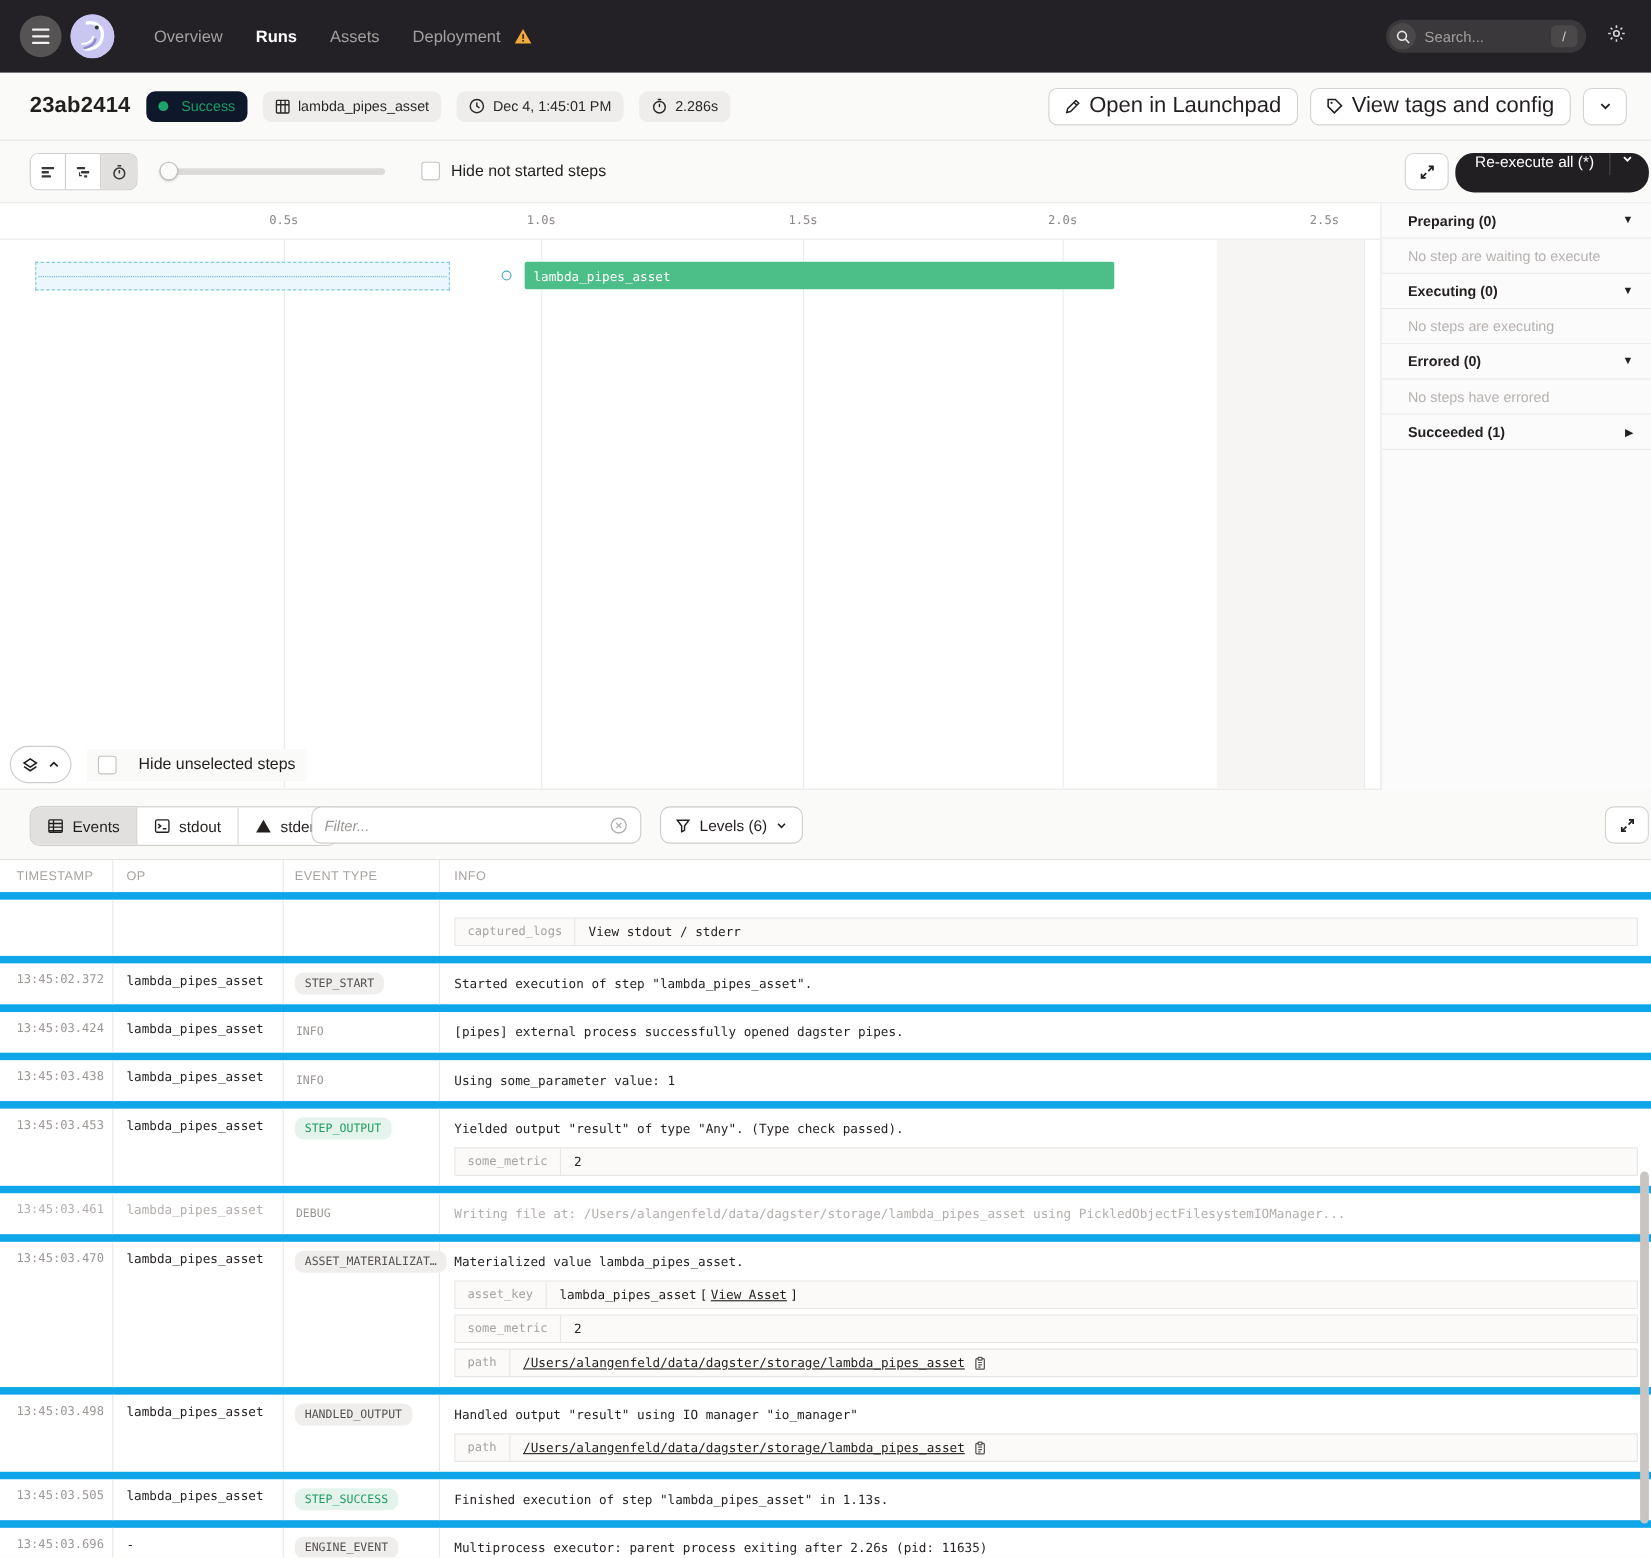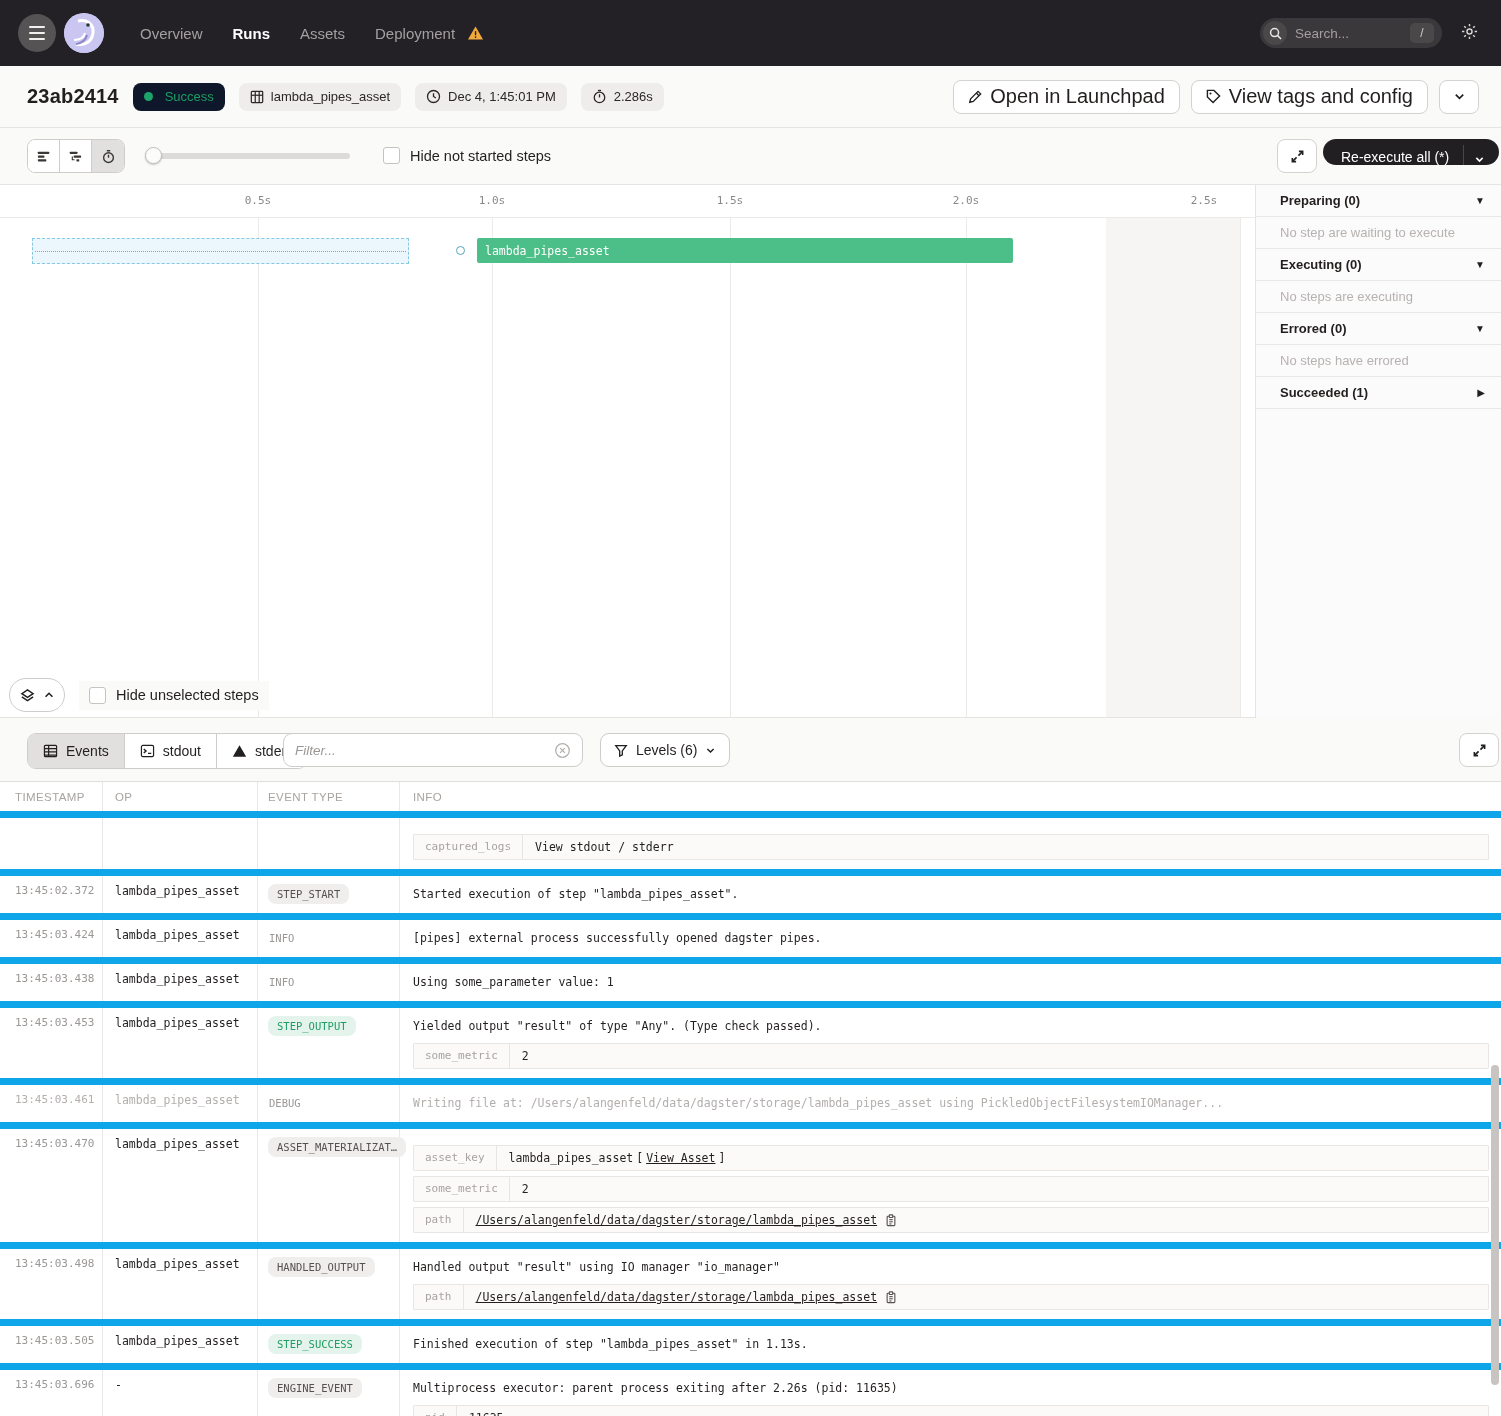--- a/index.html
+++ b/index.html
@@ -41,42 +41,42 @@
   .seg { position:absolute; left:27px; top:11px; display:flex; border:1px solid #CFCCCA; border-radius:8px; overflow:hidden; background:#fff; }
   .seg .sbtn { width:32px; height:32px; display:flex; align-items:center; justify-content:center; border-right:1px solid #CFCCCA; cursor:pointer; color:#3A3735; background:#fff; }
   .seg .sbtn:last-child { border-right:none; }
   .seg .sbtn.sel { background:#E2E0DF; }
   .slider { position:absolute; left:145px; top:25px; width:205px; height:6px; background:#DDDBD9; border-radius:3px; cursor:pointer; }
   .slider .knob { position:absolute; left:0px; top:-6px; width:17px; height:17px; background:#FCFCFB; border:1px solid #C2BFBD; border-radius:50%; box-shadow:0 1px 2px rgba(0,0,0,.2); }
   .cb { width:17px; height:17px; border:1.5px solid #C6C3C1; border-radius:3px; background:#fff; display:inline-block; cursor:pointer; flex:0 0 auto; }
   .hidens { position:absolute; left:383px; top:19px; display:flex; align-items:center; gap:10px; }
   .hidens .lbl { font-size:14.5px; color:#221F1E; }
   .g-expand { position:absolute; left:1277px; top:11px; }
-  .reexec { position:absolute; left:1323px; top:11px; height:26px; background:#211F22; border-radius:17px; display:flex; align-items:flex-end; color:#fff; cursor:pointer; }
+  .reexec { position:absolute; left:1323px; top:11px; height:36px; background:#211F22; border-radius:17px; display:flex; align-items:flex-start; color:#fff; cursor:pointer; }
   .reexec .main { padding:0 14px 0 18px; font-size:14px; }
   .reexec .sep { width:1px; height:20px; background:#4A474A; }
   .reexec .car { padding:0 14px 0 10px; display:flex; align-items:center; }
 
   
   .gantt { position:absolute; left:0; top:185px; width:1255px; height:533px; background:#fff; border-bottom:1px solid #E6E4E2; overflow:hidden; }
   .g-header { position:absolute; left:0; top:0; width:100%; height:33px; border-bottom:1px solid #ECEAE9; background:#fff; }
   .g-tick { position:absolute; top:9px; transform:translateX(-50%); font-size:11px; color:#8B8785; }
   .g-line { position:absolute; top:33px; bottom:0; width:1px; background:#EDEBEA; }
   .g-gray { position:absolute; left:1106px; top:33px; width:134px; bottom:0; background:#F6F5F4; }
   .g-grayline { position:absolute; left:1240px; top:33px; bottom:0; width:1px; background:#EDEBEA; }
   .waitbox { position:absolute; left:32px; top:53px; width:377px; height:26px; background:#EBF7FC; border:1px dashed #84C8E2; }
   .waitbox .mid { position:absolute; left:2px; right:2px; top:50%; border-top:1.5px dotted #5FB2D4; }
   .marker { position:absolute; left:456px; top:61px; width:9px; height:9px; border:1.5px solid #4FA6C6; border-radius:50%; background:#fff; }
   .gbar { position:absolute; left:477px; top:53px; width:536px; height:25px; background:#4CBE88; border-radius:2px; display:flex; align-items:center; cursor:pointer; }
   .gbar span { color:#fff; font-size:11.5px; margin-left:8px; }
   .subsetrow { position:absolute; left:0px; top:487px; width:100%; height:46px; display:flex; align-items:center; }
   .subset-input { margin-left:323px; width:360px; height:34px; background:#fff; border:1px solid #CFCCCA; border-radius:9px; display:flex; align-items:center; gap:8px; padding:0 11px; cursor:text; }
   .subset-input .ph { color:#9B9795; font-size:13.5px; white-space:nowrap; }
   .layersbtn { margin-left:9px; width:56px; height:34px; background:#fff; border:1px solid #CFCCCA; border-radius:17px; display:flex; align-items:center; justify-content:center; gap:8px; cursor:pointer; }
-  .hideunsel { margin-left:14px; display:flex; align-items:center; gap:10px; background:#FAFAF9; padding:6px 10px; }
+  .hideunsel { margin-left:14px; display:flex; align-items:center; gap:20px; background:#FAFAF9; padding:6px 10px; }
   .hideunsel .lbl { font-size:14.5px; }
 
   
   .rpanel { position:absolute; left:1255px; top:185px; width:246px; height:533px; background:#FCFBFB; border-left:1px solid #E6E4E2; }
   .rsec-h { height:32px; display:flex; align-items:center; justify-content:space-between; padding:0 16px 0 24px; border-bottom:1px solid #EAE8E7; cursor:pointer; background:#FCFBFB; }
   .rsec-h .t { font-size:13px; font-weight:bold; color:#221F1E; }
   .rsec-h .caret { font-size:10px; color:#221F1E; }
   .rsec-b { height:32px; display:flex; align-items:center; padding:0 24px; border-bottom:1px solid #EAE8E7; color:#B6B2B0; font-size:13px; }
 
   
@@ -459,20 +459,21 @@
             <div class="c-et"><span class="badge plain mono">DEBUG</span></div>
             <div class="c-info mono">
               <div class="itext muted">Writing file at: /Users/alangenfeld/data/dagster/storage/lambda_pipes_asset using PickledObjectFilesystemIOManager...</div>
             </div>
           </div>
           <div class="erow">
             <div class="c-ts mono">13:45:03.470</div>
             <div class="c-op mono">lambda_pipes_asset</div>
             <div class="c-et"><span class="badge gray mono">ASSET_MATERIALIZAT…</span></div>
             <div class="c-info mono">
+              <div class="itext">Materialized value lambda_pipes_asset.</div>
               <div class="metabox">
                 <span class="mkey mono">asset_key</span>
                 <span class="mval mono">
                   <span>lambda_pipes_asset  </span>
                   <span>[</span>
                   <span class="lnk">View Asset</span>
                   <span>]</span>
                 </span>
               </div>
               <div class="metabox">

